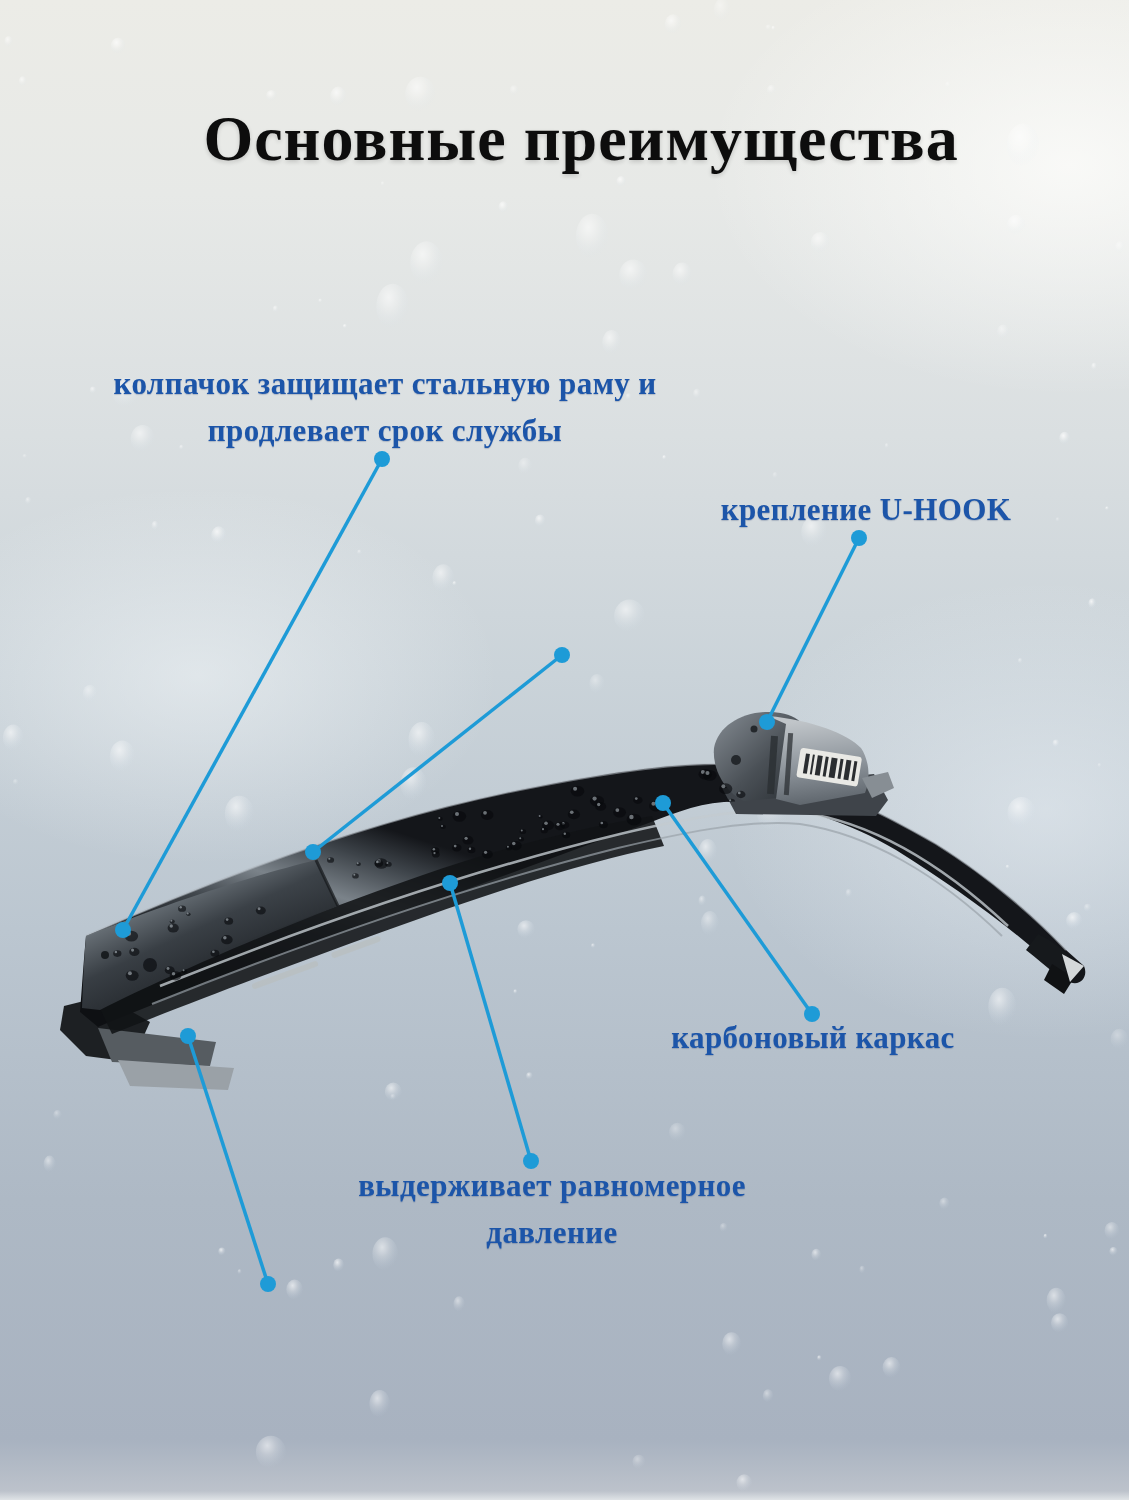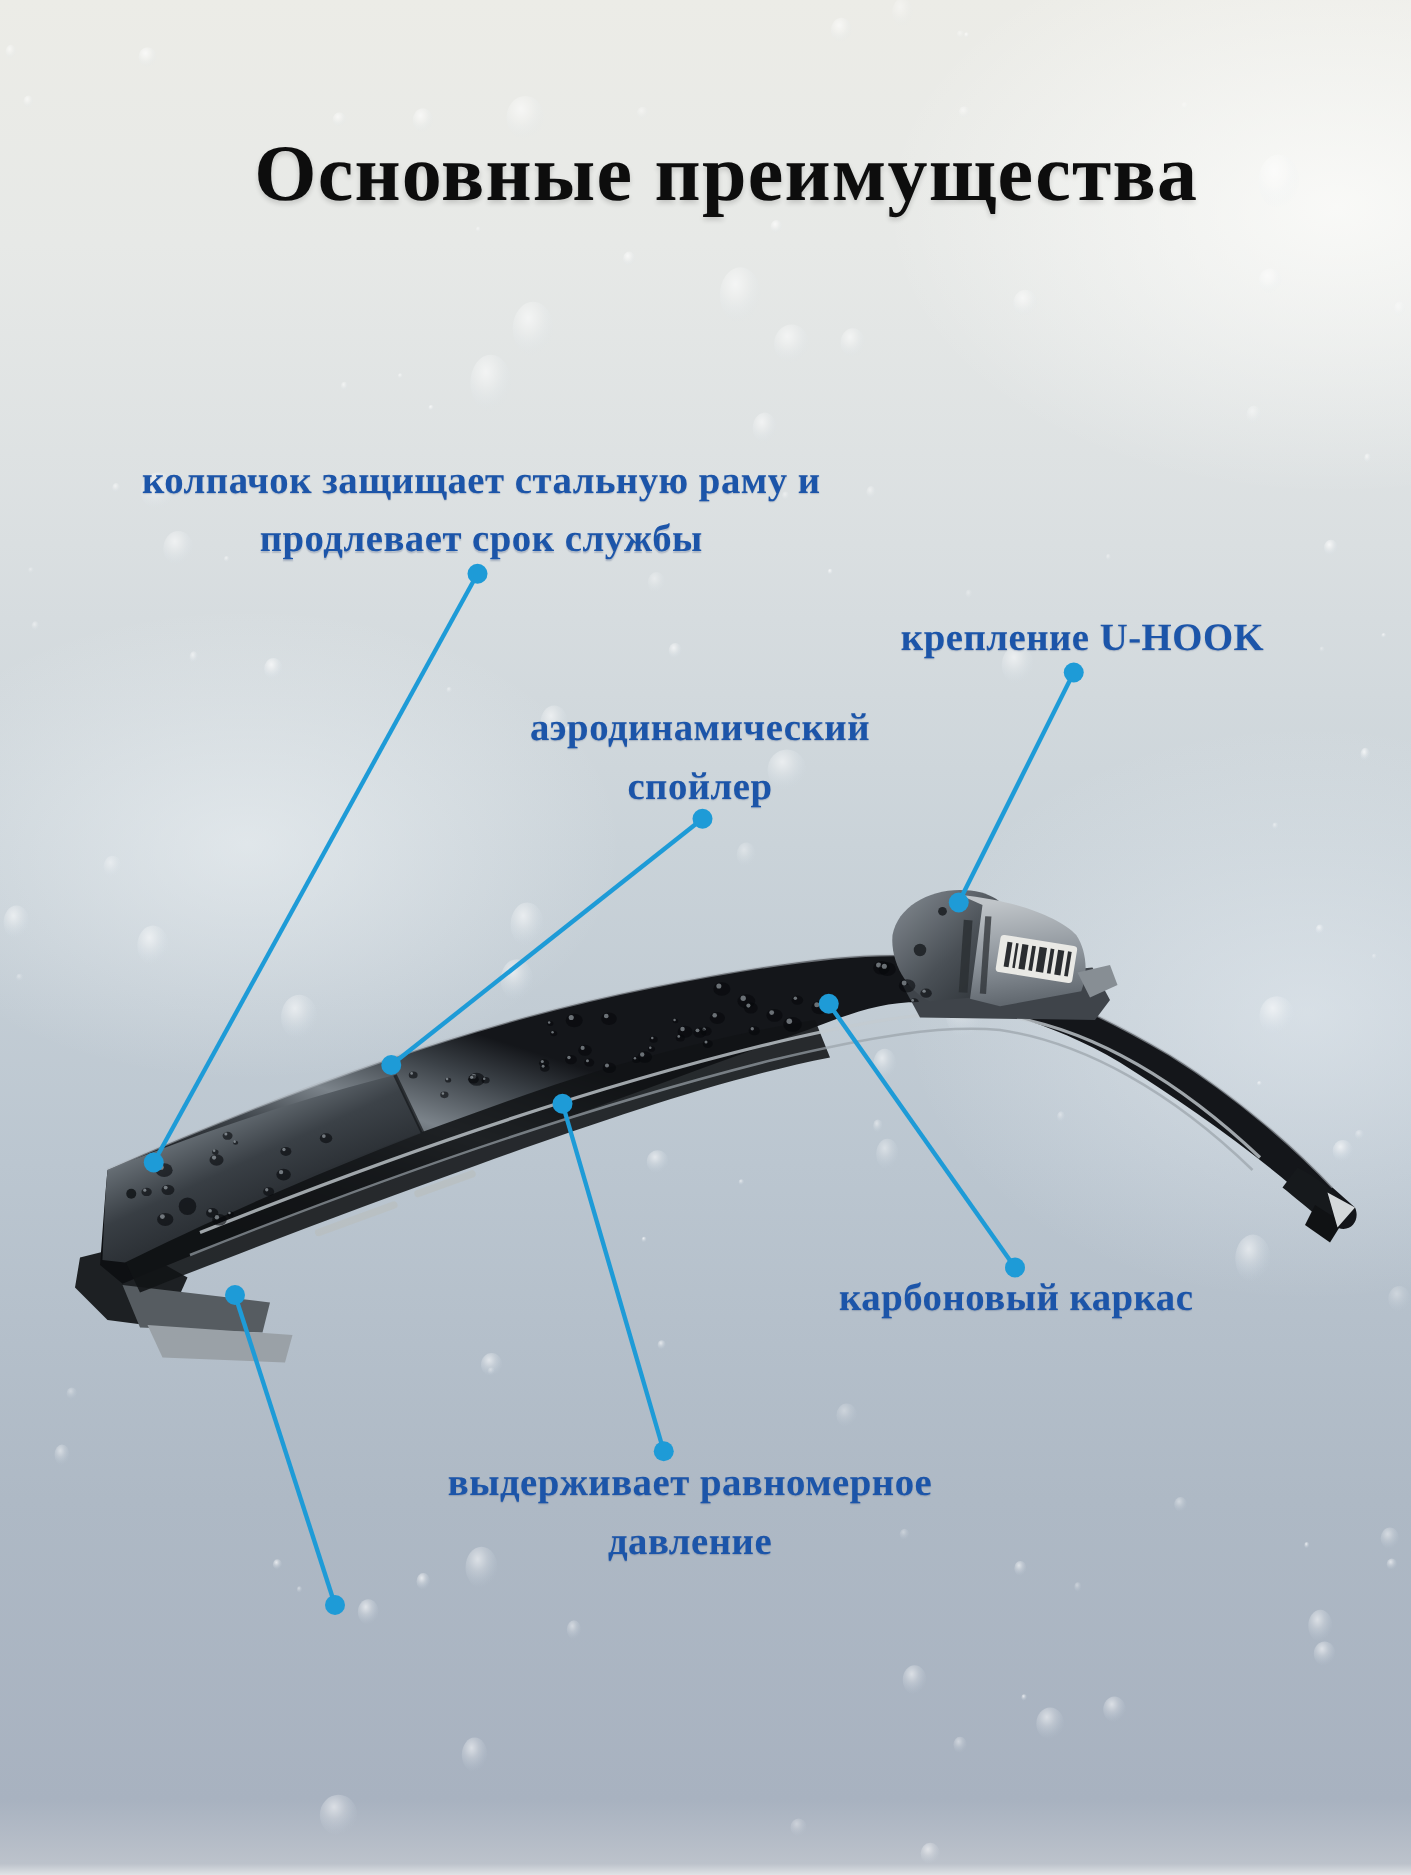--- a/index.html
+++ b/index.html
@@ -384,18 +384,16 @@
         <circle cx="268" cy="1284" r="8" fill="#1e9bd7"></circle>
         <circle cx="188" cy="1036" r="8" fill="#1e9bd7"></circle>
       </g>
   </svg>
 
   <div class="title" style="color: rgb(13, 13, 13);">Основные преимущества</div>
 
   <div class="lbl" id="lbl-uhook" style="color: rgb(28, 85, 169);">крепление U-HOOK</div>
   <div class="lbl" id="lbl-cap" style="color: rgb(28, 85, 169);">колпачок защищает стальную раму и
 продлевает срок службы</div>
-  <div class="lbl" id="lbl-spoiler" style="color: rgb(28, 85, 169);">аэродинамический
-спойлер</div>
   <div class="lbl" id="lbl-carbon" style="color: rgb(28, 85, 169);">карбоновый каркас</div>
   <div class="lbl" id="lbl-pressure" style="color: rgb(28, 85, 169);">выдерживает равномерное
 давление</div>
 </div>
 
 </body></html>

